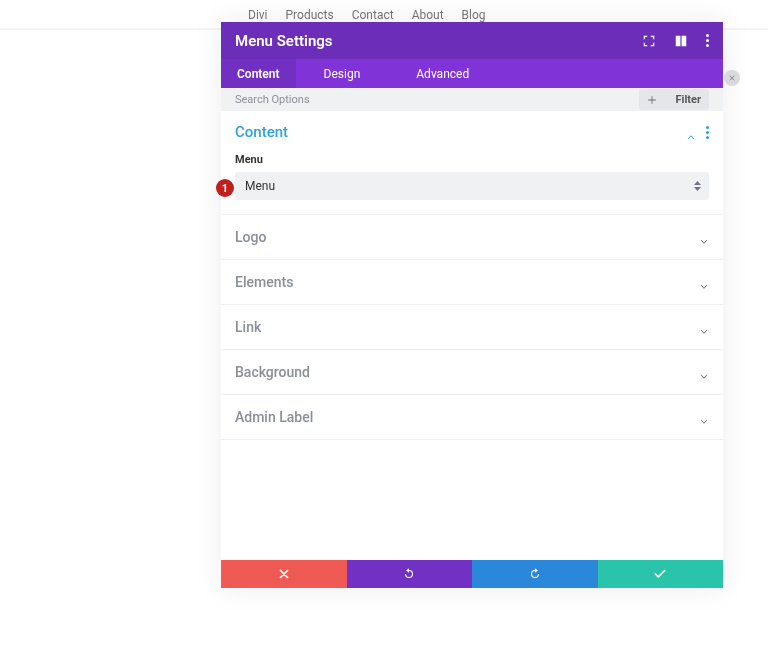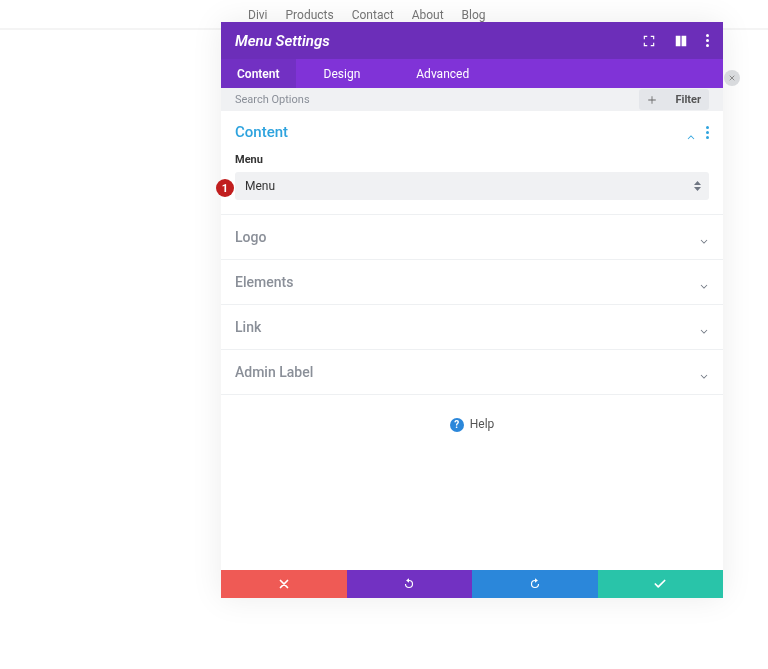--- a/index.html
+++ b/index.html
@@ -8,21 +8,21 @@
   
   .top-nav { position: absolute; top: 8px; left: 248px; display: flex; gap: 18px; font-size: 12px; color: #777; }
   .top-nav span { cursor: pointer; }
 
   
   .faint-line { position: absolute; top: 28px; left: 0; width: 768px; height: 2px; background: #f4f4f4; }
 
   
   .panel { position: absolute; top: 22px; left: 221px; width: 502px; background: #fff; box-shadow: 0 0 30px rgba(0,0,0,0.08); }
 
-  .panel-header { background: #6c2eb9; color: #fff; height: 37px; display: flex; align-items: center; padding: 0 14px; font-style: italic; }
+  .panel-header { background: #6c2eb9; color: #fff; height: 37px; display: flex; align-items: center; padding: 0 14px; }
   .panel-title { font-size: 15px; font-weight: 600; }
   .panel-header-actions { margin-left: auto; display: flex; align-items: center; gap: 18px; }
   .hdr-icon { width: 14px; height: 14px; display: flex; align-items: center; justify-content: center; color: #fff; cursor: pointer; }
   .hdr-icon svg { width: 14px; height: 14px; fill: #fff; }
   .hdr-dots { display: flex; flex-direction: column; gap: 2px; cursor: pointer; }
   .hdr-dots i { width: 3px; height: 3px; border-radius: 50%; background: #fff; display: block; }
 
   .tabs { background: #8033d7; display: flex; height: 29px; }
   .tab { color: #fff; font-size: 12px; height: 100%; display: flex; align-items: center; padding: 0 28px; cursor: pointer; }
   .tab.active { background: #7230c3; font-weight: 600; padding: 0 16px; }
@@ -180,32 +180,39 @@
       <div class="section-title">Link</div>
       <div class="sp">
           <div class="chev gray"><svg viewBox="0 0 24 24">
               <path d="M12 16L4 8l1.5-1.5L12 13l6.5-6.5L20 8z"></path>
             </svg></div>
         </div>
     </div>
   </div>
   <div class="section collapsed">
     <div class="section-hd">
+      <div class="section-title">Background</div>
+      <div class="sp">
+          <div class="chev gray"><svg viewBox="0 0 24 24">
+              <path d="M12 16L4 8l1.5-1.5L12 13l6.5-6.5L20 8z"></path>
+            </svg></div>
+        </div>
+    </div>
+  </div>
+  <div class="section collapsed">
+    <div class="section-hd">
       <div class="section-title">Admin Label</div>
       <div class="sp">
           <div class="chev gray"><svg viewBox="0 0 24 24">
               <path d="M12 16L4 8l1.5-1.5L12 13l6.5-6.5L20 8z"></path>
             </svg></div>
         </div>
     </div>
   </div>
 
-  <div class="help-row">
-    <span class="q">?</span><span class="lbl">Help</span>
-  </div>
 
   <div class="panel-spacer"></div>
 
   <div class="footer">
     <div class="fbtn f-red">
       <svg viewBox="0 0 24 24">
           <path d="M18 6L6 18M6 6l12 12" stroke="#fff" stroke-width="3" fill="none" stroke-linecap="round"></path>
         </svg>
     </div>
     <div class="fbtn f-purple">

